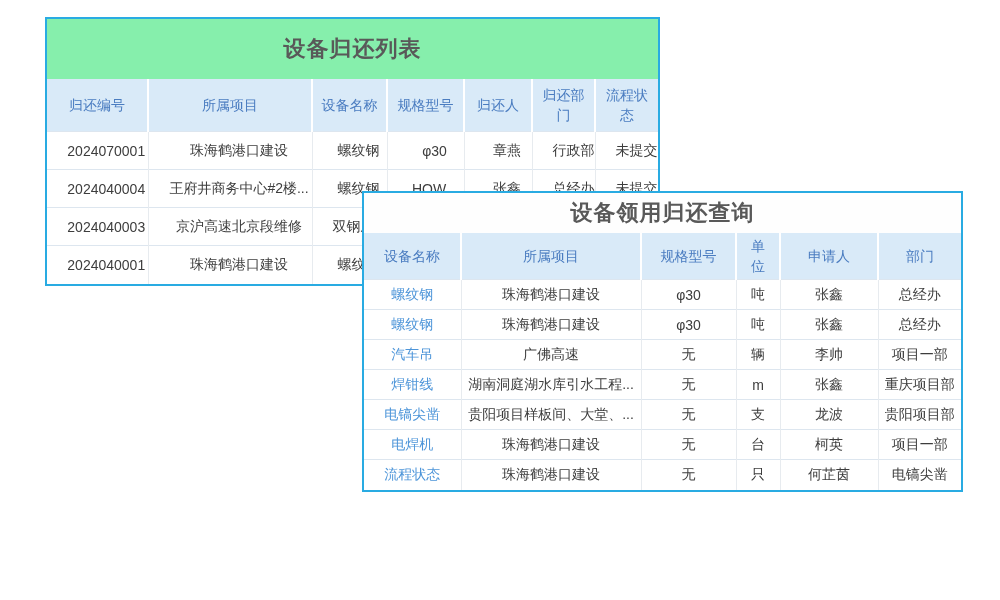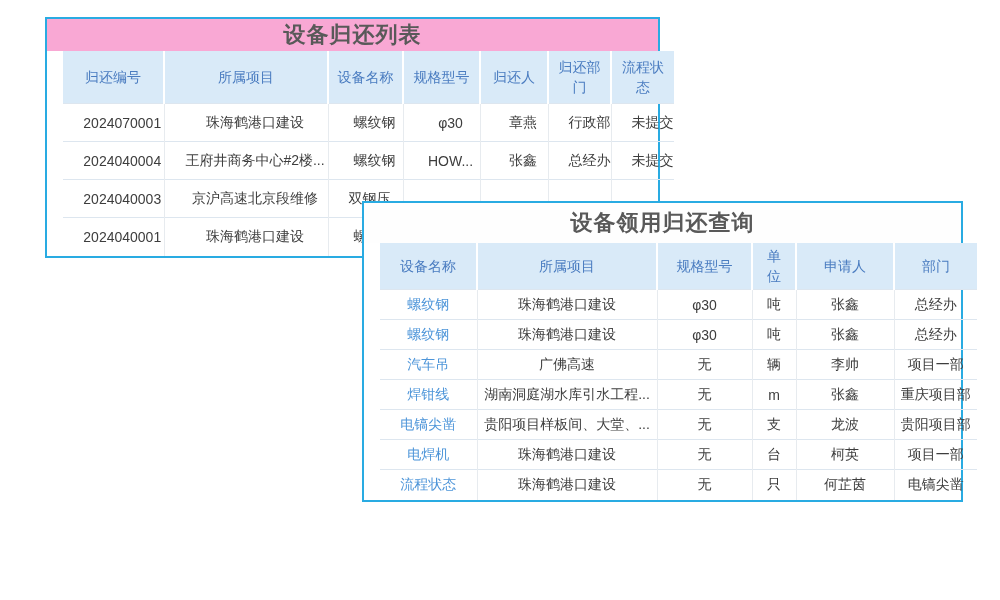--- a/index.html
+++ b/index.html
@@ -12,44 +12,44 @@
     position:absolute;
     border:2px solid #29abe2;
     background:#ffffff;
     box-sizing:content-box;
   }
   .card-title {
     display:flex; align-items:center; justify-content:center;
     font-size:22px; font-weight:bold; color:#595959;
     letter-spacing:1px;
   }
-  table { border-collapse:collapse; table-layout:fixed; width:100%;margin-left:16px; }
+  table { border-collapse:collapse; table-layout:fixed; width:100%; }
   th {
     font-size:14px; font-weight:normal; color:#4a7cc0;
     background:#d9eaf8; text-align:center; line-height:20px;
     border-left:2px solid #ffffff; word-break:break-all;
   }
   th:first-child { border-left:none; }
   td {
     font-size:14px; color:#3d3d3d; text-align:center;
     white-space:nowrap; overflow:hidden;
     border-left:1px solid #e7ebef; border-top:1px solid #dde6ef;
     padding:0 2px; box-sizing:border-box;
   }
   td:first-child { border-left:none; }
   td.link { color:#4d95d9; cursor:pointer; }
 
   
   #card-return { left:45px; top:17px; width:611px; }
-  #card-return .card-title { height:32px; background:#f9a8d4; }
+  #card-return .card-title { height:60px; background:#86efac; }
   #card-return th { height:52px; padding:0 6px; }
   #card-return td { height:38px;padding-left:20px; }
 
   
-  #card-query { left:362px; top:201px; width:597px; }
+  #card-query { left:362px; top:191px; width:597px; }
   #card-query .card-title { height:40px; background:#fefefe; }
   #card-query th { height:46px; padding:0 10px; }
   #card-query td { height:30px; }
 </style>
 </head>
 <body>
 
 <div id="canvas">
 
   <div class="card" id="card-return">

